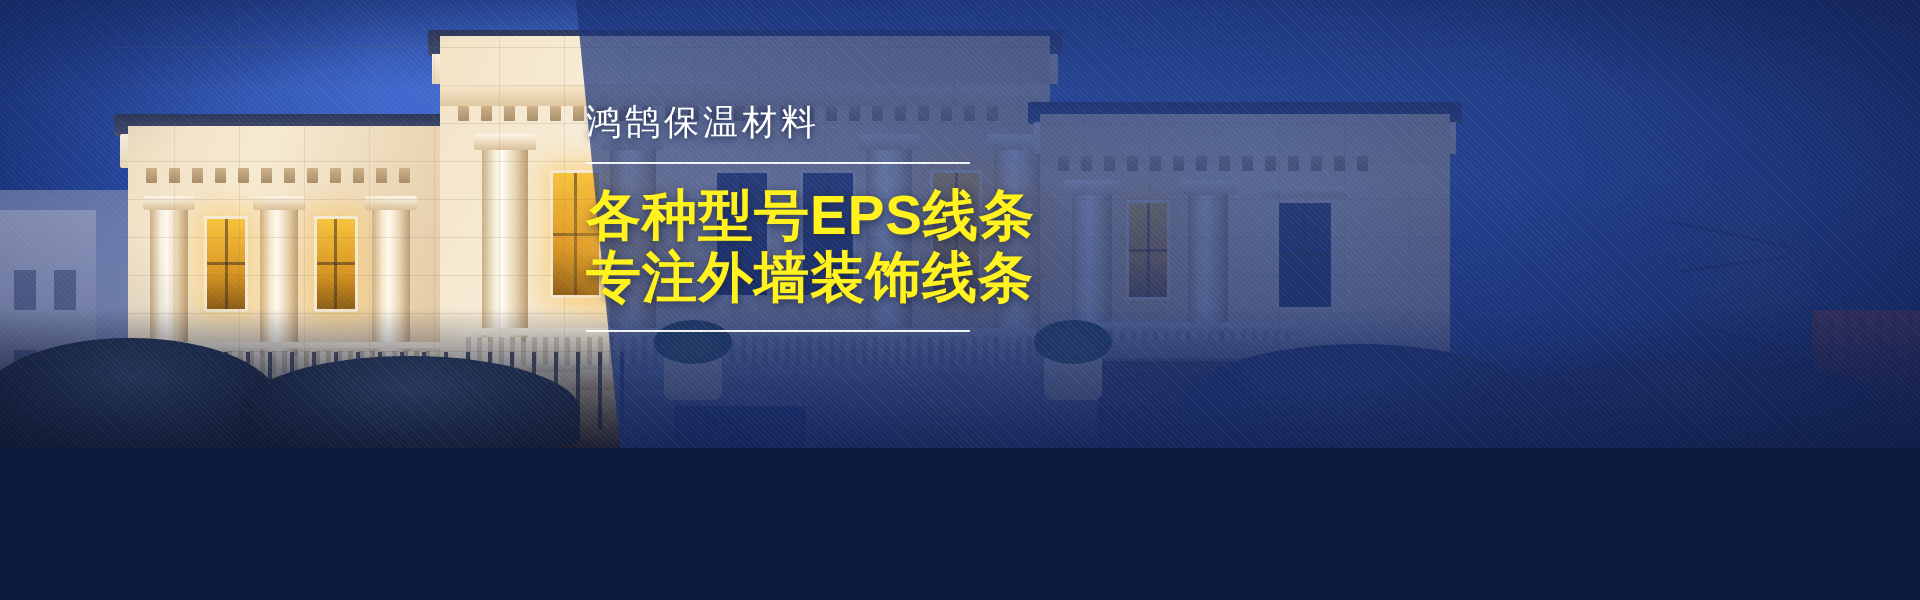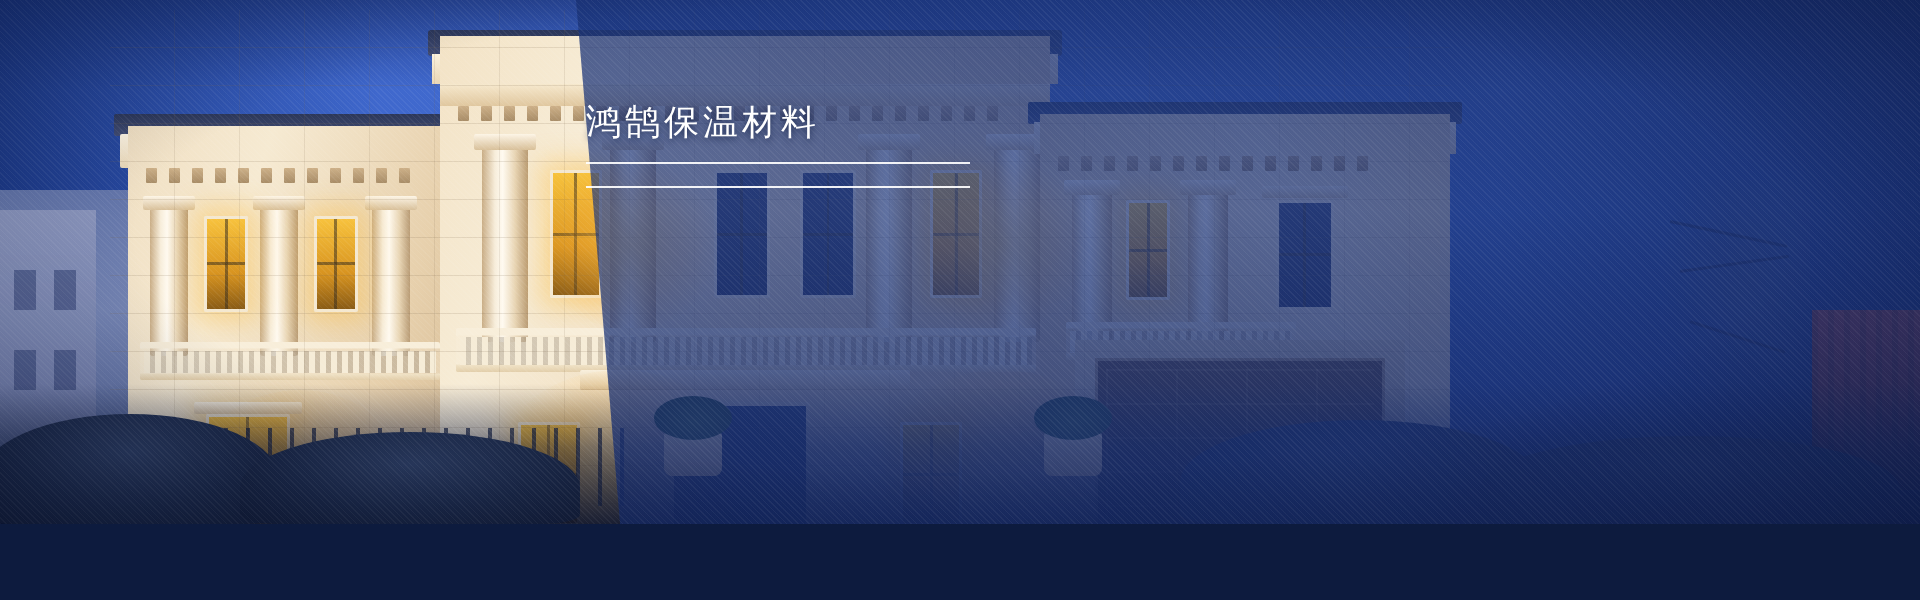--- a/index.html
+++ b/index.html
@@ -5,21 +5,21 @@
   * { margin:0; padding:0; box-sizing:border-box; }
   html, body {
     width:1920px; height:600px;
     overflow:hidden;
     background:#0d1b3e;
     font-family:"Liberation Sans","DejaVu Sans",sans-serif;
   }
 
   #banner {
     position:relative;
-    width:1920px; height:524px;
+    width:1920px; height:448px;
     overflow:hidden;
   }
 
   
   .sky {
     position:absolute; inset:0;
     background:
       radial-gradient(ellipse 120% 90% at 50% 15%, #4a72d6 0%, #3a63c8 38%, #2d50ae 68%, #22408f 100%);
   }
   .sky-edge-l {
@@ -530,16 +530,20 @@
   <div class="diag-panel"></div>
   <div class="diag-panel-2"></div>
   <div class="diag-edge"></div>
 
   <div class="hatch"></div>
   <div class="vignette"></div>
 
   <div class="copy">
     <div class="brand">鸿鹄保温材料</div>
     <div class="rule-top"></div>
+    <div class="headline">
+      <div>各种型号EPS线条</div>
+      <div>专注外墙装饰线条</div>
+    </div>
     <div class="rule-bot"></div>
   </div>
 
 </div>
 
 </body></html>

